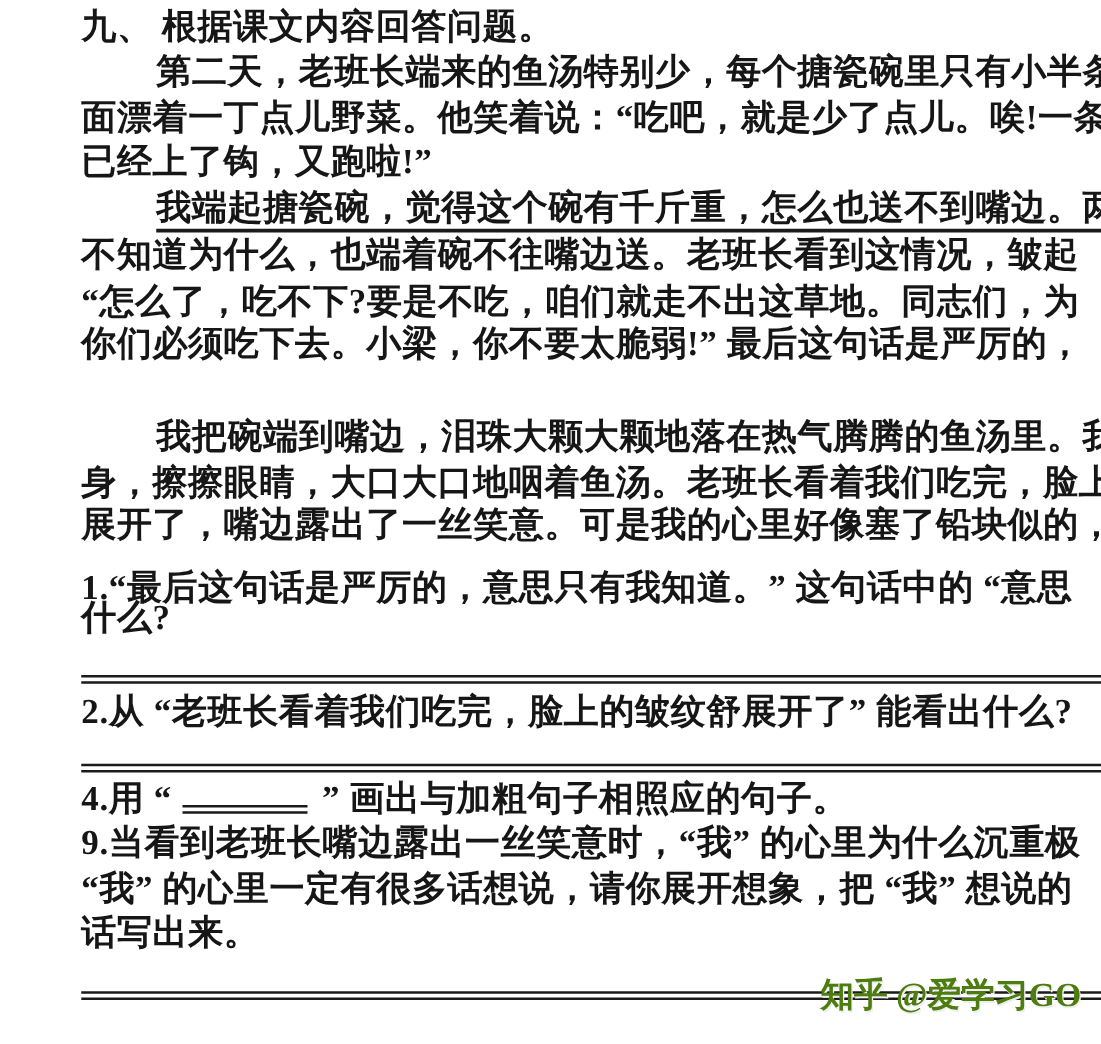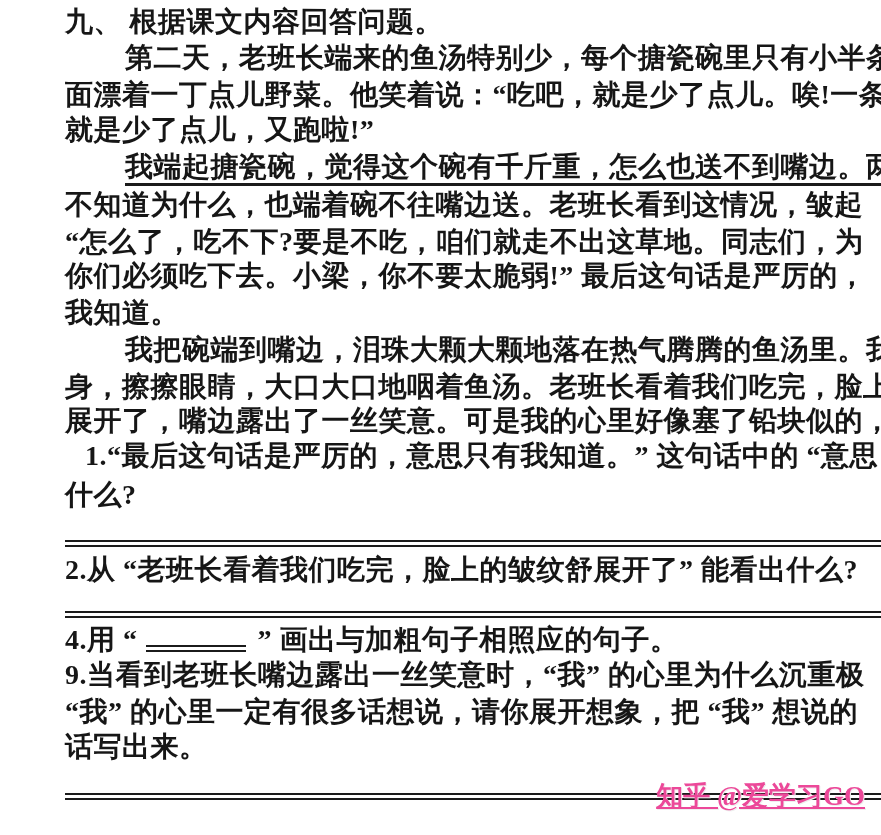--- a/index.html
+++ b/index.html
@@ -33,21 +33,21 @@
   #ln-p1b     { top: 79px; }
   #ln-p1c     { top: 114px; }
   #ln-p2a     { top: 151px; }
   #ln-p2b     { top: 189px; }
   #ln-p2c     { top: 226px; }
   #ln-p2d     { top: 260px; text-align: center; }
   #ln-p2e     { top: 297px; }
   #ln-p3a     { top: 334px; }
   #ln-p3b     { top: 371px; }
   #ln-p3c     { top: 405px; }
-  #ln-q1a     { top: 440px; margin-left: 20px; }
+  #ln-q1a     { top: 455px; }
   #ln-q1b     { top: 479px; font-family: Liberation Serif, serif; }
   #ln-q2      { top: 554px; }
   #ln-q3      { top: 624px; }
   #ln-q4a     { top: 659px; }
   #ln-q4b     { top: 696px; text-align: center; }
   #ln-q4c     { top: 731px; }
 
   
   .rule {
     position: absolute;
@@ -76,46 +76,44 @@
     margin: 0 12px 0 8px;
     vertical-align: -3px;
   }
 
   .watermark {
     position: absolute;
     top: 780px;
     right: 16px;
     font-size: 27px;
     line-height: 32px;
-    color: #ec4899;
+    color: #4d7c0f;
     font-weight: 700;
     text-shadow: 1px 1px 0 #eeeeee;
     z-index: 2;
     white-space: nowrap;
-    text-decoration: underline;
   }
 </style>
 </head>
 <body>
 
 <div class="page">
 
   <div class="ln" id="ln-title">九、 根据课文内容回答问题。</div>
 
   <div class="ln indent" id="ln-p1a">第二天，老班长端来的鱼汤特别少，每个搪瓷碗里只有小半条</div>
   <div class="ln" id="ln-p1b">面漂着一丁点儿野菜。他笑着说：“吃吧，就是少了点儿。唉!一条</div>
-  <div class="ln" id="ln-p1c">就是少了点儿，又跑啦!”</div>
+  <div class="ln" id="ln-p1c">已经上了钩，又跑啦!”</div>
 
   <div class="ln indent" id="ln-p2a">
     <span class="ul-sentence">我端起搪瓷碗，觉得这个碗有千斤重，怎么也送不到嘴边。两</span>
   </div>
   <div class="ln" id="ln-p2c">“怎么了，吃不下?要是不吃，咱们就走不出这草地。同志们，为</div>
   <div class="ln" id="ln-p2b">不知道为什么，也端着碗不往嘴边送。老班长看到这情况，皱起</div>
   <div class="ln" id="ln-p2d">你们必须吃下去。小梁，你不要太脆弱!” 最后这句话是严厉的，</div>
-  <div class="ln" id="ln-p2e">我知道。</div>
 
   <div class="ln indent" id="ln-p3a">我把碗端到嘴边，泪珠大颗大颗地落在热气腾腾的鱼汤里。我</div>
   <div class="ln" id="ln-p3b">身，擦擦眼睛，大口大口地咽着鱼汤。老班长看着我们吃完，脸上</div>
   <div class="ln" id="ln-p3c">展开了，嘴边露出了一丝笑意。可是我的心里好像塞了铅块似的，</div>
 
   <div class="ln" id="ln-q1a">1.“最后这句话是严厉的，意思只有我知道。” 这句话中的 “意思</div>
   <div class="ln" id="ln-q1b">什么?</div>
 
   <div class="rule" id="rule-1"></div>
 

